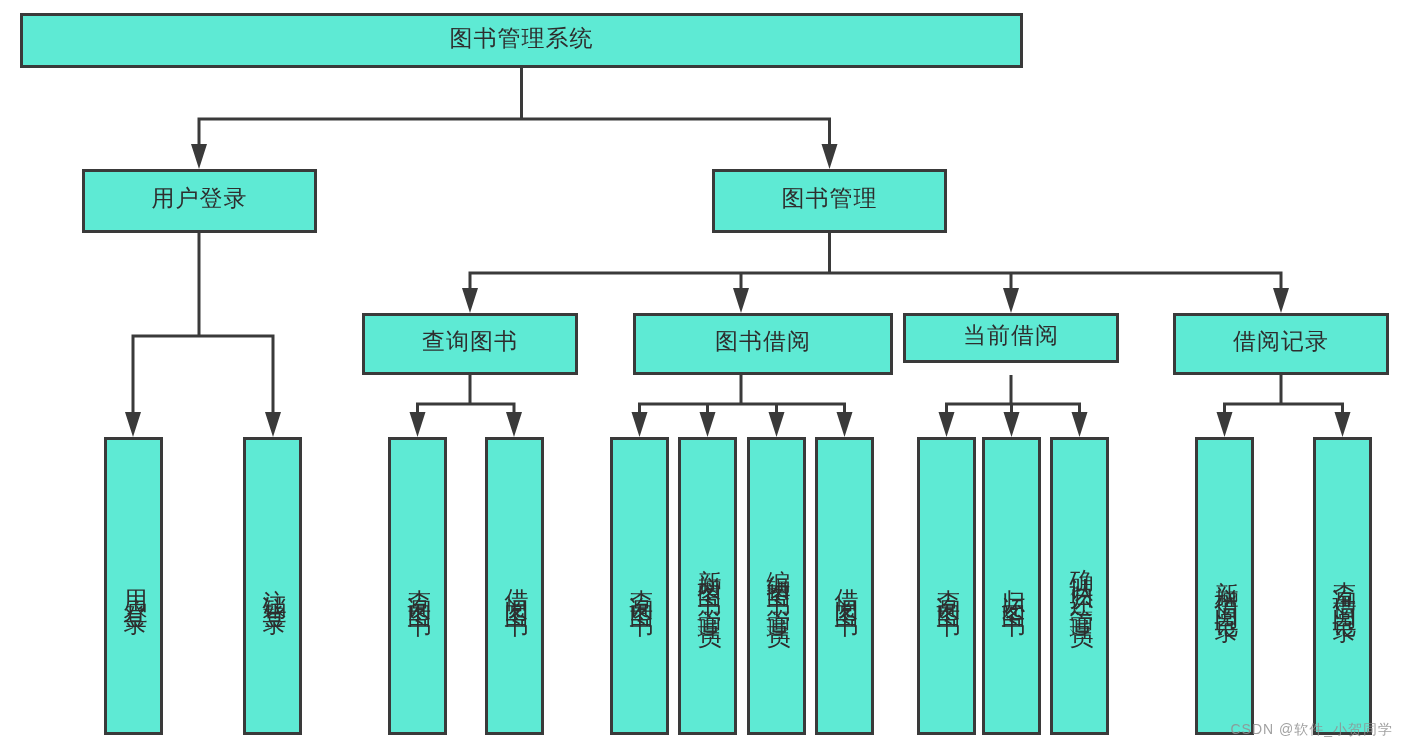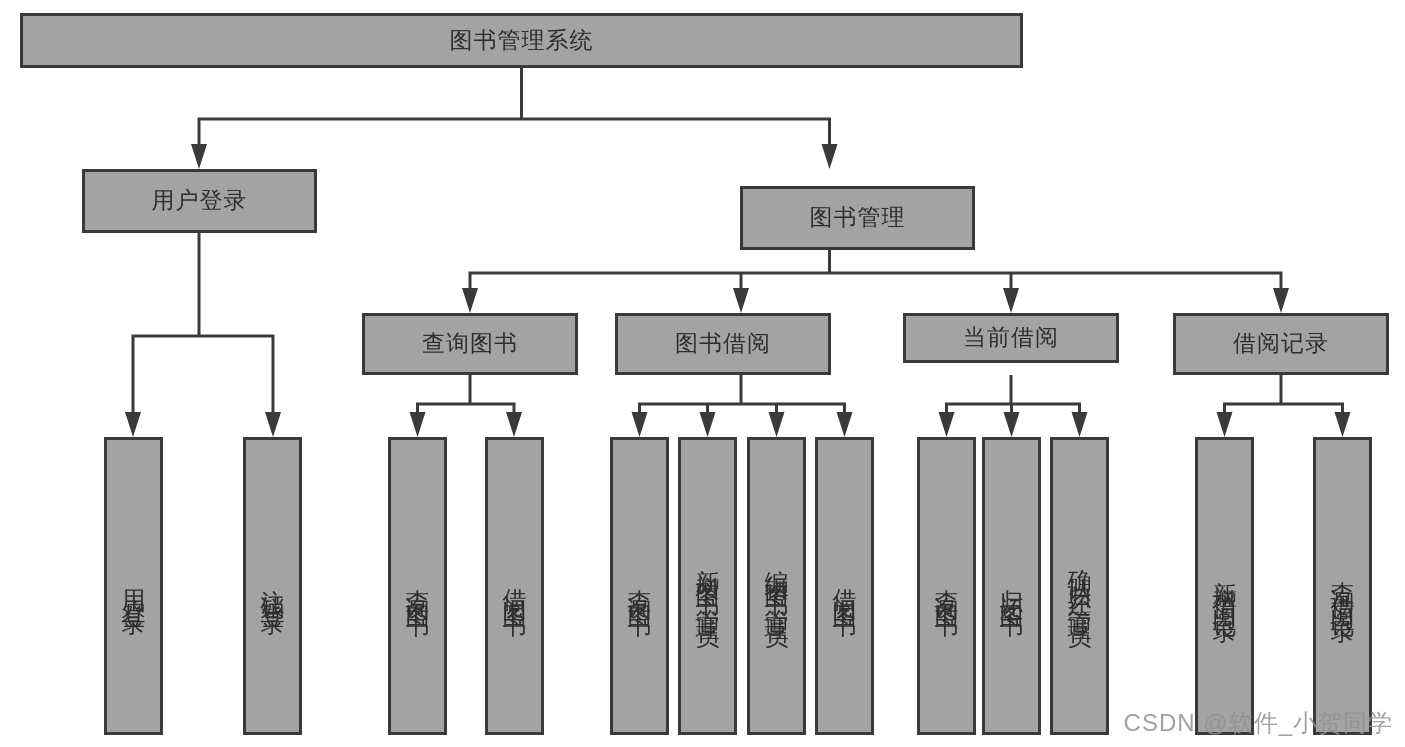--- a/index.html
+++ b/index.html
@@ -16,46 +16,47 @@
   }
   .connectors {
     position: absolute;
     left: 0; top: 0;
     width: 1405px;
     height: 747px;
   }
   .box {
     position: absolute;
     box-sizing: border-box;
-    background: #a3a3a3;
+    background: #5eead4;
     border: 3px solid #3a3a3a;
     color: #2e2e2e;
     display: flex;
     align-items: center;
     justify-content: center;
     text-align: right;
+    font-family: Liberation Mono, monospace;
   }
   .h {
     font-size: 23px;
     letter-spacing: 1px;
     line-height: 1.2;
   }
   .leaf {
     writing-mode: vertical-rl;
     text-orientation: mixed;
     font-size: 24px;
     letter-spacing: 8px;
     line-height: 1;
     padding: 6px 0;
   }
   .watermark {
     position: absolute;
     right: 12px;
     bottom: 8px;
-    font-size: 24px;
+    font-size: 14px;
     color: rgba(145, 145, 145, 0.85);
     letter-spacing: 1px;
     white-space: nowrap;
   }
 </style>
 </head>
 <body>
 
 <div class="canvas">
 
@@ -88,24 +89,24 @@
       M938.5 412 L954.5 412 L946.5 437 Z
       M1003.5 412 L1019.5 412 L1011.5 437 Z
       M1071.5 412 L1087.5 412 L1079.5 437 Z
       M1216.5 412 L1232.5 412 L1224.5 437 Z
       M1334.5 412 L1350.5 412 L1342.5 437 Z"></path>
   </svg>
 
   <div class="box h" style="left:20px; top:13px; width:1003px; height:55px;">图书管理系统</div>
 
   <div class="box h" style="left:82px; top:169px; width:235px; height:64px;">用户登录</div>
-  <div class="box h" style="left:712px; top:186px; width:235px; height:64px;margin-left:28px;">图书管理</div>
+  <div class="box h" style="left:712px; top:169px; width:235px; height:64px;">图书管理</div>
 
   <div class="box h" style="left:362px; top:313px; width:216px; height:62px;">查询图书</div>
-  <div class="box h" style="left:615px; top:313px; width:216px; height:62px;">图书借阅</div>
+  <div class="box h" style="left:633px; top:313px; width:260px; height:62px;">图书借阅</div>
   <div class="box h" style="left:903px; top:313px; width:216px; height:50px;">当前借阅</div>
   <div class="box h" style="left:1173px; top:313px; width:216px; height:62px;">借阅记录</div>
 
   <div class="box leaf" style="left:104px; top:437px; width:59px; height:298px;">用户登录</div>
   <div class="box leaf" style="left:243px; top:437px; width:59px; height:298px;">注销登录</div>
 
   <div class="box leaf" style="left:388px; top:437px; width:59px; height:298px;">查询图书</div>
   <div class="box leaf" style="left:485px; top:437px; width:59px; height:298px;">借阅图书</div>
 
   <div class="box leaf" style="left:610px; top:437px; width:59px; height:298px;">查询图书</div>

